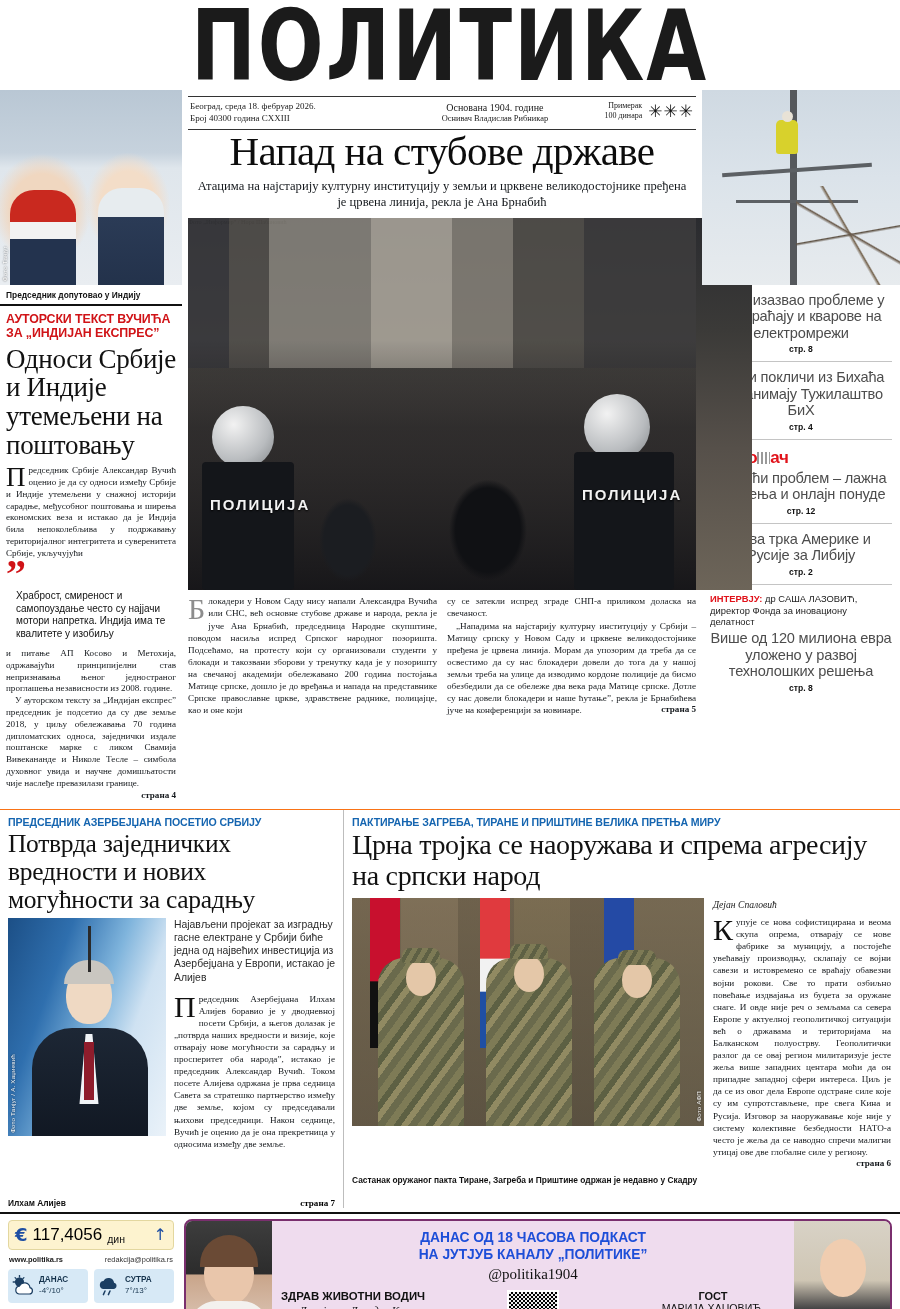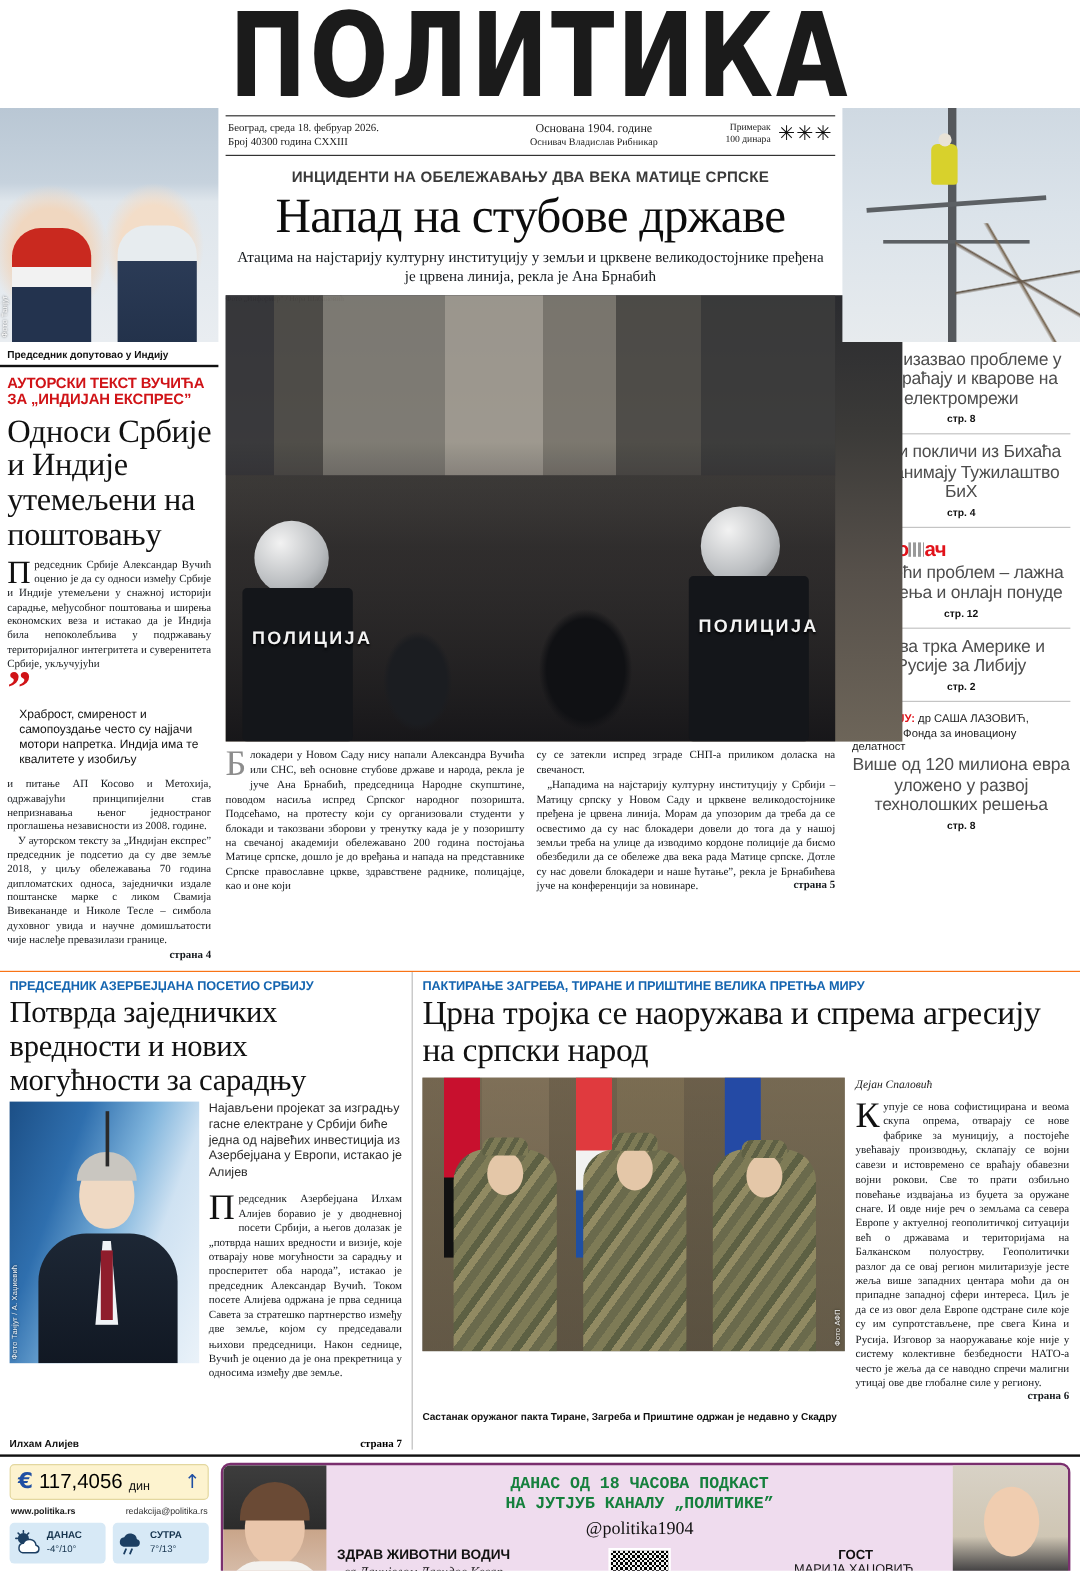--- a/index.html
+++ b/index.html
@@ -264,22 +264,22 @@
   .wtxt b{font-size:8.2px;}
   .issn{font-family:"Liberation Mono", monospace; font-size:6.4px; letter-spacing:.4px; color:#111;}
   .prices{font-family:"Liberation Sans", sans-serif; font-size:4.6px; line-height:1.5; color:#111;}
   .ad{
     display:flex; border:2px solid #7a2f6e; border-radius:8px; height:136px; overflow:hidden;
     background:#efdcee;
   }
   .ad-photo-l{width:86px; background:linear-gradient(#3d3d3d 0%, #2c2c2c 40%, #c9a58a 41%, #e6d7cd 100%); position:relative;}
   .ad-photo-r{width:96px; background:linear-gradient(#d8d2c6 0%, #cfc6b4 45%, #2f2f33 70%, #141416 100%); position:relative;}
   .ad-mid{flex:1; padding: 8px 6px 4px 6px; position:relative;}
-  .ad-t1{font-family:Liberation Mono, monospace; font-weight:700; font-size:13.8px;
-    text-align:center; color:#15803d; line-height:1.24;}
+  .ad-t1{font-family:Liberation Sans, sans-serif; font-weight:700; font-size:13.8px;
+    text-align:center; color:#1d4ed8; line-height:1.24;}
   .ad-t2{font-family:"Liberation Serif", serif; font-size:15px; text-align:center; color:#111; padding-top:3px;}
   .ad-row{display:flex; align-items:flex-start; justify-content:space-between; padding-top:7px;}
   .ad-col{width:150px; text-align:center;}
   .ad-b1{font-family:"Liberation Sans", sans-serif; font-weight:700; font-size:11.4px; color:#111; line-height:1.22;}
   .ad-b2{font-family:"Liberation Serif", serif; font-style:italic; font-size:11px; color:#111; line-height:1.24;}
   .ad-g1{font-family:"Liberation Sans", sans-serif; font-weight:700; font-size:11px; color:#111;}
   .ad-g2{font-family:"Liberation Sans", sans-serif; font-size:10.6px; color:#111; line-height:1.26;}
   .qr{width:52px; height:52px; background:
     repeating-linear-gradient(90deg,#111 0 2px,#fff 2px 4px),
     repeating-linear-gradient(0deg,#111 0 2px,#fff 2px 4px);
@@ -330,21 +330,20 @@
         </div>
         <div class="dl-right">
           <div class="dl-price">
             <div>Примерак</div>
             <div>100 динара</div>
           </div>
           <div class="stars">✳✳✳</div>
         </div>
       </div>
 
-      <div class="overline">ИНЦИДЕНТИ НА ОБЕЛЕЖАВАЊУ ДВА ВЕКА МАТИЦЕ СРПСКЕ</div>
       <div class="headline-main">Напад на стубове државе</div>
       <div class="subhead-main">Атацима на најстарију културну институцију у земљи и црквене великодостојнике пређена је црвена линија, рекла је Ана Брнабић</div>
 
       <div class="photo-main">
         <div class="pm-bldg"></div>
         <div class="pm-crowd"></div>
         <div class="pm-helm" style="left:24px; top:188px; width:62px; height:62px;"></div>
         <div class="pm-helm" style="left:552px; top:0; width:0; height:0;"></div>
         <div class="pm-helm" style="left:396px; top:176px; width:66px; height:66px;"></div>
         <div class="pm-vest" style="left:14px; top:244px; width:92px; height:128px;"></div>

